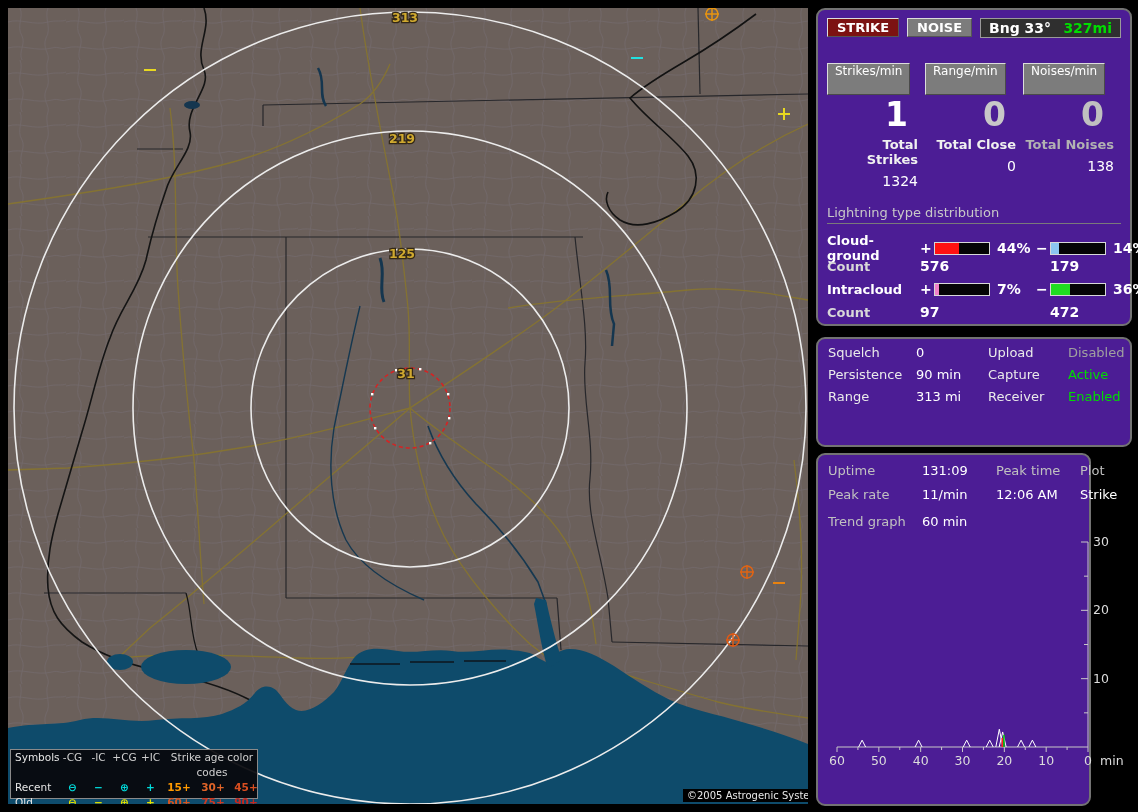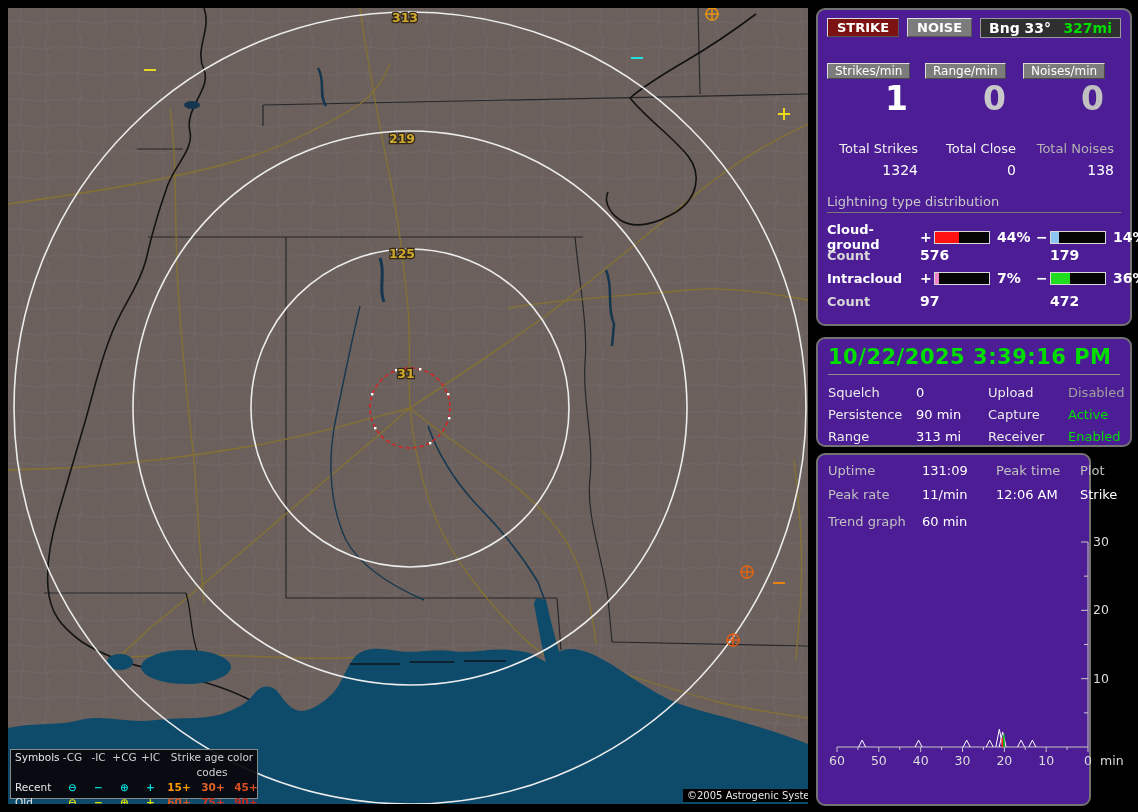--- a/index.html
+++ b/index.html
@@ -26,24 +26,24 @@
   .toprow{display:flex;align-items:flex-start;}
   .btn{font-weight:bold;font-size:13px;padding:1px 9px;border:1px solid;
     border-color:#dcdcdc #555 #555 #dcdcdc;color:#fff;margin-right:8px;cursor:default;}
   .btn-strike{background:#7c1212;}
   .btn-noise{background:#7c7c7c;}
   .bng{margin-left:auto;background:#2f2f2f;border:1px solid #9a9a9a;display:flex;
     justify-content:space-between;padding:1px 8px;width:128px;font-weight:bold;font-size:14px;}
   .bng-rng{color:#00dd00;}
   #counters{display:flex;margin-top:22px;}
   .counter{width:97px;margin-right:7px;}
-  .chip{display:inline-block;background:#7c7c7c;color:#fff;font-size:12px;padding:0px 7px 0 7px;
+  .chip{display:inline-block;background:#7c7c7c;color:#fff;font-size:12px;padding:0px 7px 16px 7px;
     border:1px solid;border-color:#dcdcdc #4a4a4a #4a4a4a #dcdcdc;}
   .cval{font-size:33px;font-weight:bold;text-align:right;padding-right:10px;line-height:1.1;margin-top:2px;}
-  .ctotlabel{font-size:13px;text-align:right;margin-top:24px;}
+  .ctotlabel{font-size:13px;text-align:right;margin-top:4px;font-weight:bold;}
   .ctot{font-size:14px;text-align:right;margin-top:6px;color:#fff;}
   #dist{margin-top:16px;}
   #dist-title{color:#c8c8c8;font-size:13px;border-bottom:1px solid #7a7a7a;padding-bottom:3px;margin-bottom:9px;}
   .dist-row{display:grid;grid-template-columns:93px 14px 58px 44px 14px 58px 40px;align-items:center;height:20px;}
   .dist-label{font-weight:bold;font-size:13px;color:#fff;}
   .dist-sign{font-weight:bold;font-size:14px;color:#fff;}
   .bar{width:54px;height:11px;border:1px solid #d8d8d8;background:#050505;position:relative;}
   .bar i{position:absolute;left:0;top:0;bottom:0;display:block;}
   .dist-pct{font-weight:bold;font-size:14px;padding-left:5px;}
   .dist-count-row{display:grid;grid-template-columns:93px 130px auto;height:26px;align-items:center;}
@@ -255,21 +255,20 @@
         <div class="dist-count-row">
           <span class="dist-cnt-label">Count</span>
           <span class="dist-cnt">97</span>
           <span class="dist-cnt">472</span>
         </div>
       </div>
   </div>
 </div>
 
 <div id="box2" class="box">
-  <div id="datetime">10/22/2025 3:39:16 PM</div>
   <div id="status-grid">
       <span class="lbl" style="color: rgb(234, 234, 234);">Squelch</span>
       <span class="val">0</span>
       <span class="lbl" style="color: rgb(234, 234, 234);">Upload</span>
       <span class="val" style="color: rgb(160, 160, 160);">Disabled</span>
       <span class="lbl" style="color: rgb(234, 234, 234);">Persistence</span>
       <span class="val">90 min</span>
       <span class="lbl" style="color: rgb(234, 234, 234);">Capture</span>
       <span class="val" style="color: rgb(0, 221, 0);">Active</span>
       <span class="lbl" style="color: rgb(234, 234, 234);">Range</span>

